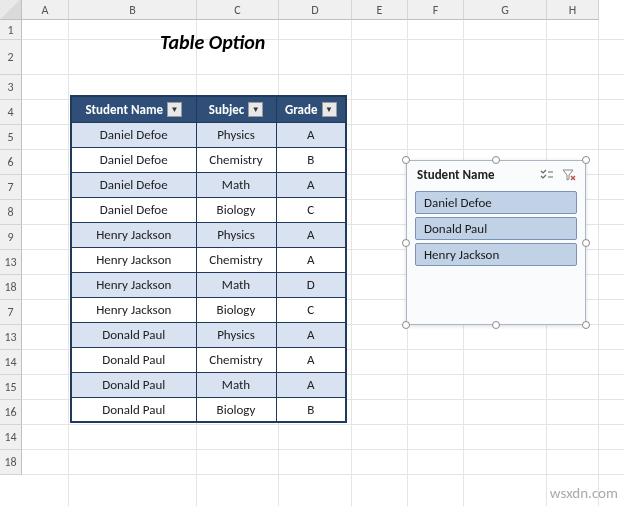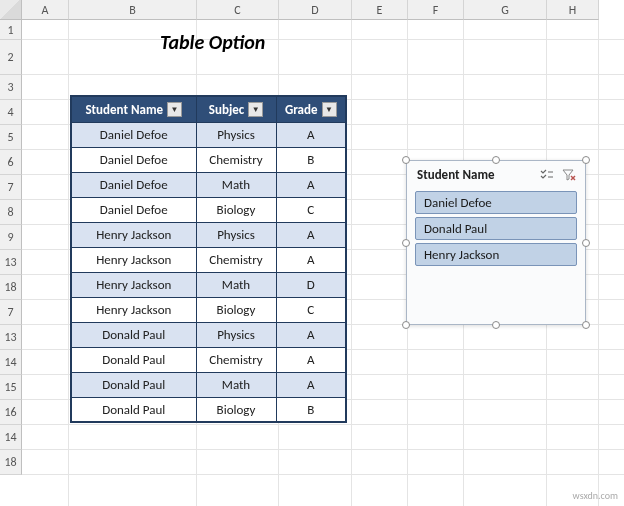--- a/index.html
+++ b/index.html
@@ -164,21 +164,21 @@
     .sel-handle {
       position: absolute;
       width: 8px; height: 8px;
       background: #fff;
       border: 1px solid #8a8a8a;
       border-radius: 50%;
     }
     .watermark {
       position: absolute;
       bottom: 4px; right: 6px;
-      font-size: 10px;
+      font-size: 15px;
       color: #aaa;
     }
   </style>
 </head>
 <body>
 
 <div class="corner-cell"></div>
 
 <div class="col-hdr-row" id="colhdrs">
     <div class="col-hdr" style="width: 47px;">A</div>

